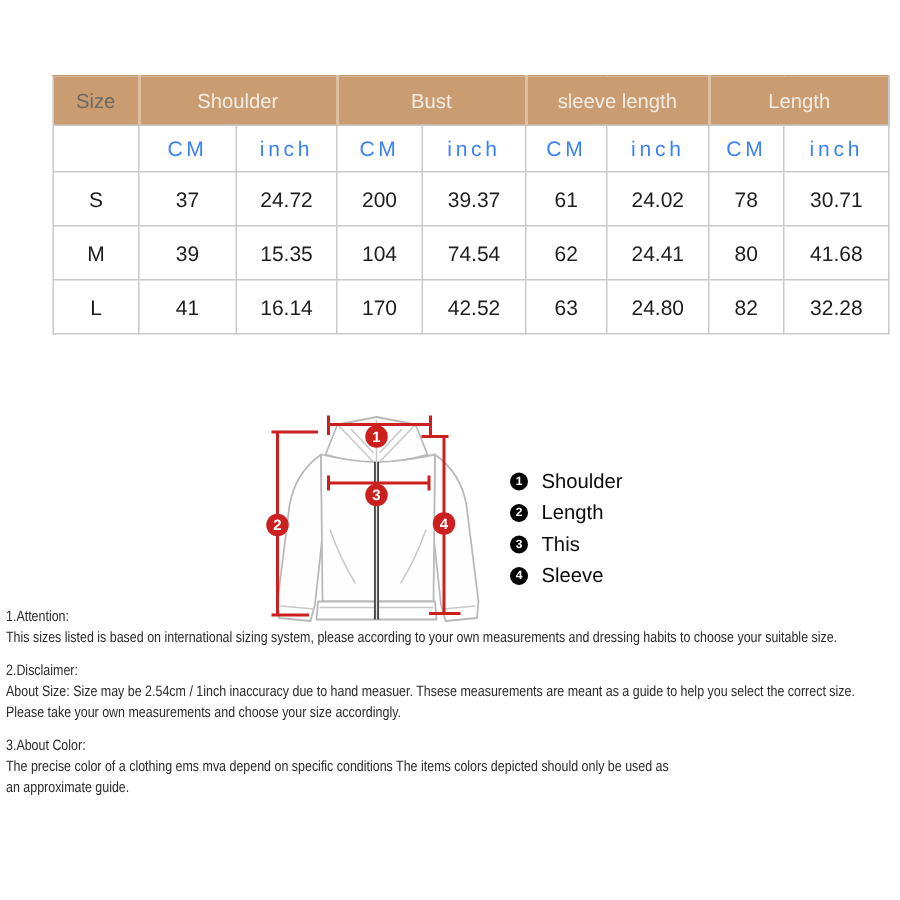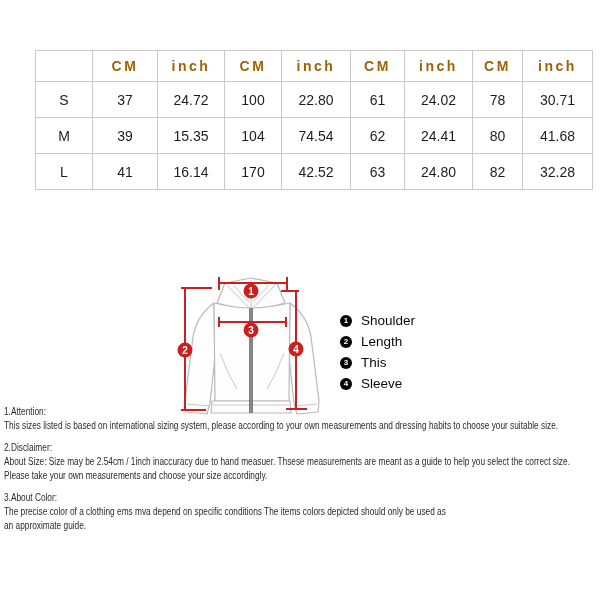--- a/index.html
+++ b/index.html
@@ -19,21 +19,21 @@
   .size-table tr.group-row th{
     height:32px;background:#c99c71;color:#f3ece2;
     font-size:13.5px;font-weight:400;
     border:1px solid #c99c71;
     border-right:2px solid #dcc0a0;border-left:2px solid #dcc0a0;
     border-bottom:1px solid #c9c9c9;
   }
   .size-table tr.group-row th:first-child{border-left:1px solid #c9c9c9;color:#6e6a63;}
   .size-table tr.group-row th:last-child{border-right:1px solid #c9c9c9;}
   .size-table tr.units-row td{
-    height:30px;font-size:14px;color:#a16207;letter-spacing:2.5px;font-weight:700;
+    height:30px;font-size:14px;color:#3b82f6;letter-spacing:2.5px;font-weight:400;
   }
   .size-table tr.data-row td{
     height:35px;font-size:14px;color:#1d1d1d;
   }
   .size-table tr.data-row td.size-col{font-weight:500;}
 
   
   .diagram{position:absolute;left:150px;top:265px;width:180px;height:160px;}
 
   
@@ -64,39 +64,46 @@
       <col style="width:65px">
       <col style="width:67px">
     <col style="width:57px">
       <col style="width:69px">
       <col style="width:54px">
     <col style="width:68px">
       <col style="width:50px">
       <col style="width:70px">
   </colgroup>
   <thead>
+    <tr class="group-row">
+      <th>Size</th>
+      <th colspan="2">Shoulder</th>
+      <th colspan="2">Bust</th>
+      <th colspan="2">sleeve length</th>
+      <th colspan="2">Length</th>
+    </tr>
     <tr class="units-row">
       <td></td>
       <td>CM</td>
       <td>inch</td>
       <td>CM</td>
       <td>inch</td>
       <td>CM</td>
       <td>inch</td>
       <td>CM</td>
       <td>inch</td>
     </tr>
   </thead>
   <tbody>
     <tr class="data-row">
       <td class="size-col">S</td>
       <td>37</td>
       <td>24.72</td>
-      <td>100</td>
-      <td>22.80</td>
+      <td>200</td>
+      <td>39.37</td>
       <td>61</td>
       <td>24.02</td>
       <td>78</td>
       <td>30.71</td>
     </tr>
     <tr class="data-row">
       <td class="size-col">M</td>
       <td>39</td>
       <td>15.35</td>
       <td>104</td>

